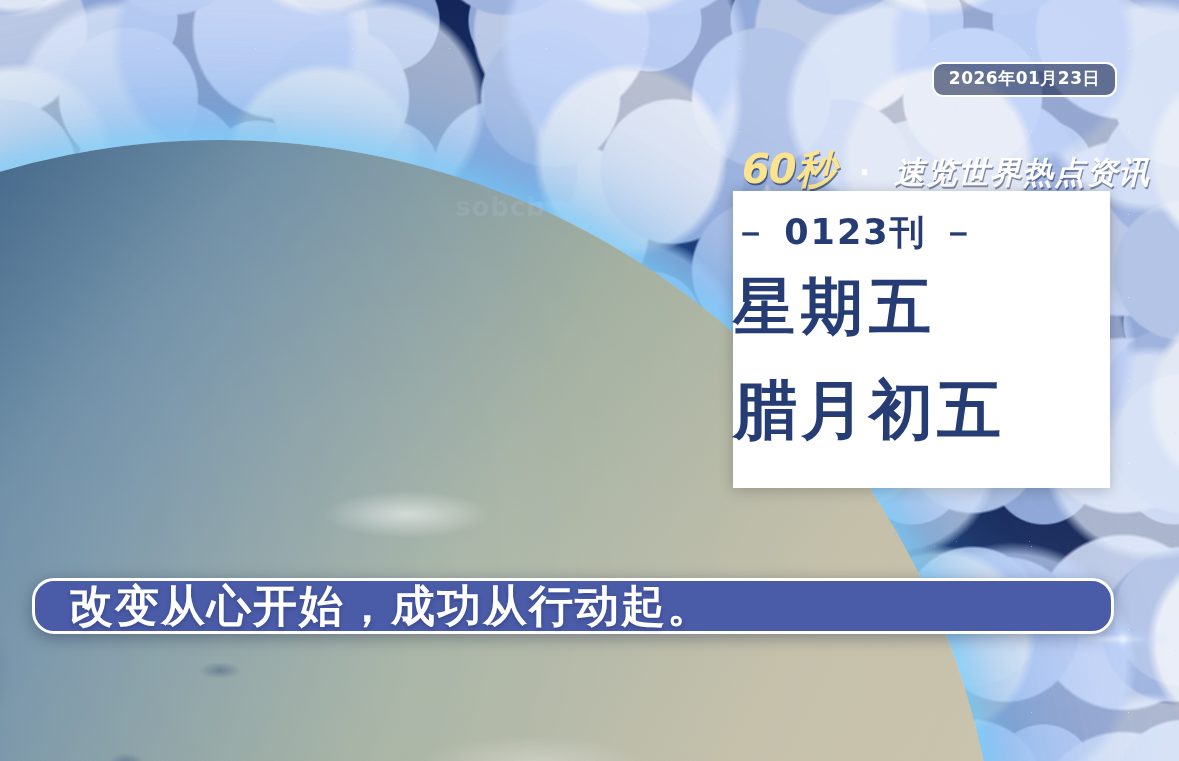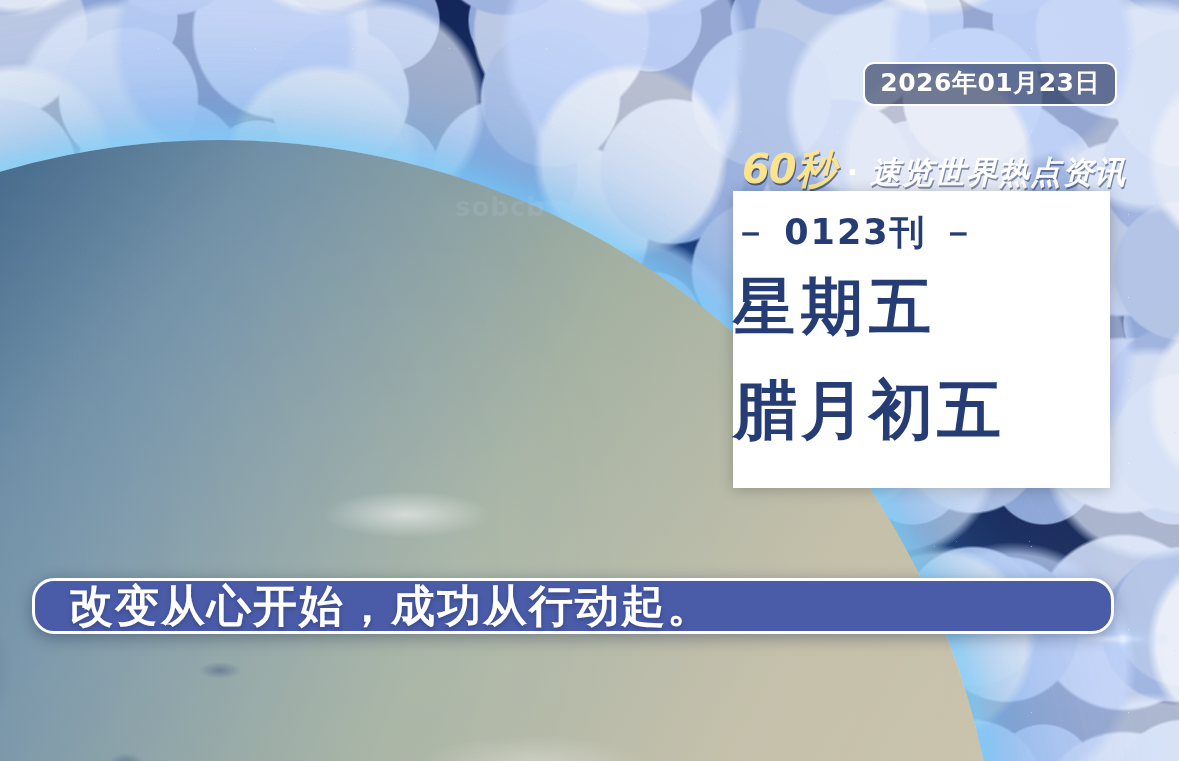--- a/index.html
+++ b/index.html
@@ -119,28 +119,28 @@
     white-space:nowrap;
   }
   .hl-1{color:#FBE48D;text-shadow:0 3px 10px rgba(0,0,0,.28);}
   .hl-2{color:#ffffff;text-shadow:0 3px 12px rgba(10,25,60,.45);margin-top:-6px;}
 
   
   .date-pill{
     position:absolute;right:62px;top:62px;
     padding:5px 15px 7px;border:2px solid #ffffff;border-radius:11px;
     background:rgba(12,26,66,.55);
-    color:#ffffff;font-size:25px;font-weight:700;letter-spacing:.5px;
+    color:#ffffff;font-size:17px;font-weight:700;letter-spacing:.5px;
     font-family:"DejaVu Sans","Liberation Sans",sans-serif;
     line-height:1.1;white-space:nowrap;
   }
 
   
   .tagline{
-    position:absolute;left:742px;top:142px;display:flex;align-items:baseline;gap:6px;
+    position:absolute;left:742px;top:142px;display:flex;align-items:baseline;gap:18px;
     white-space:nowrap;font-family:"DejaVu Sans","Liberation Sans",sans-serif;
   }
   .tag-60{
     color:#FBE48D;font-size:40px;font-weight:700;font-style:italic;
     text-shadow:1px 2px 0 rgba(10,25,70,.55);letter-spacing:-1px;
   }
   .tag-dot{color:#ffffff;font-size:30px;font-weight:700;padding:0 6px;}
   .tag-rest{
     color:#ffffff;font-size:31px;font-weight:700;font-style:italic;letter-spacing:1px;
     text-shadow:1px 2px 0 rgba(10,25,70,.45);

